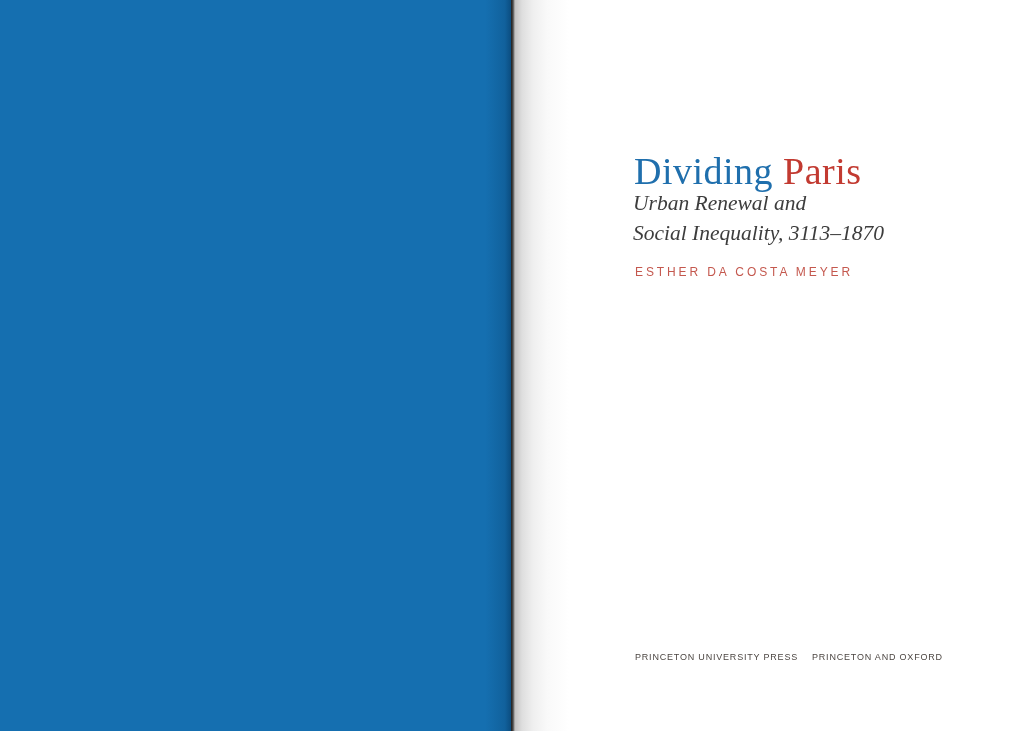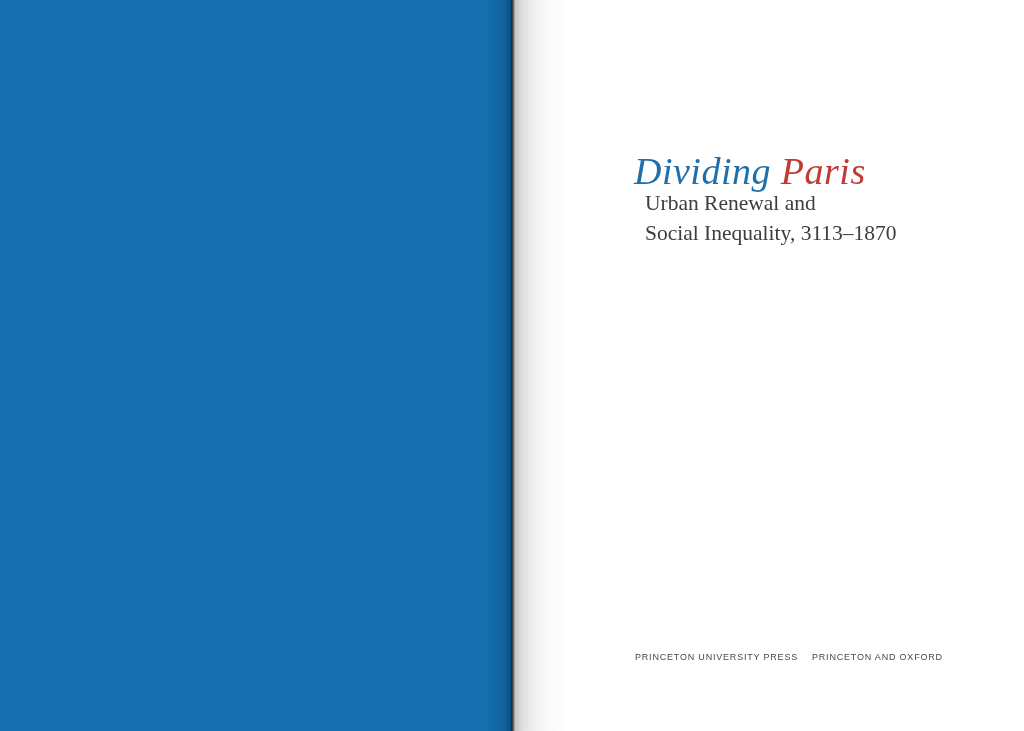--- a/index.html
+++ b/index.html
@@ -56,32 +56,32 @@
   }
   .title {
     position: absolute;
     left: 65px;                 
     top: 126px;
     font-size: 38px;
     line-height: 1.1;
     font-weight: 400;
     letter-spacing: 0.5px;
     white-space: nowrap;
-    font-style: italic;
   }
   .title .word-blue { color: #1f6fad; }
   .title .word-red  { color: #c23a31; margin-left: 0.26em; }
   .subtitle {
     position: absolute;
-    left: 76px;                 
+    left: 64px;                 
     top: 189px;
     font-size: 21.5px;
     line-height: 29.5px;
     color: #3d3d3d;
     white-space: nowrap;
+    font-style: italic;
   }
   .author {
     position: absolute;
     left: 66px;
     top: 265px;
     font-family: "Liberation Sans", sans-serif;
     font-size: 12px;
     letter-spacing: 2.9px;
     color: #c4584e;
     white-space: nowrap;
@@ -112,19 +112,20 @@
 
     <h1 class="title">
       <span class="word-blue">Dividing</span><span class="word-red">Paris</span>
     </h1>
 
     <div class="subtitle">
       <div>Urban Renewal and</div>
       <div>Social Inequality, 3113–1870</div>
     </div>
 
+    <div class="author">ESTHER DA COSTA MEYER</div>
 
     <div class="imprint">
       <span class="imprint-press">PRINCETON UNIVERSITY PRESS</span><span class="imprint-location">PRINCETON AND OXFORD</span>
     </div>
 
   </div>
 </div>
 
 </body></html>

